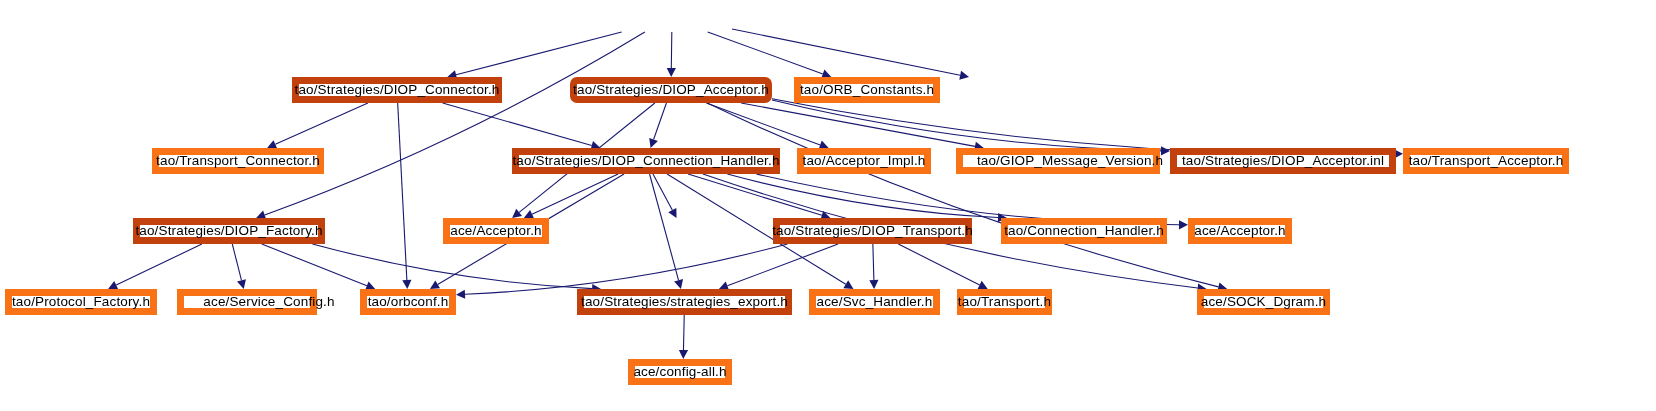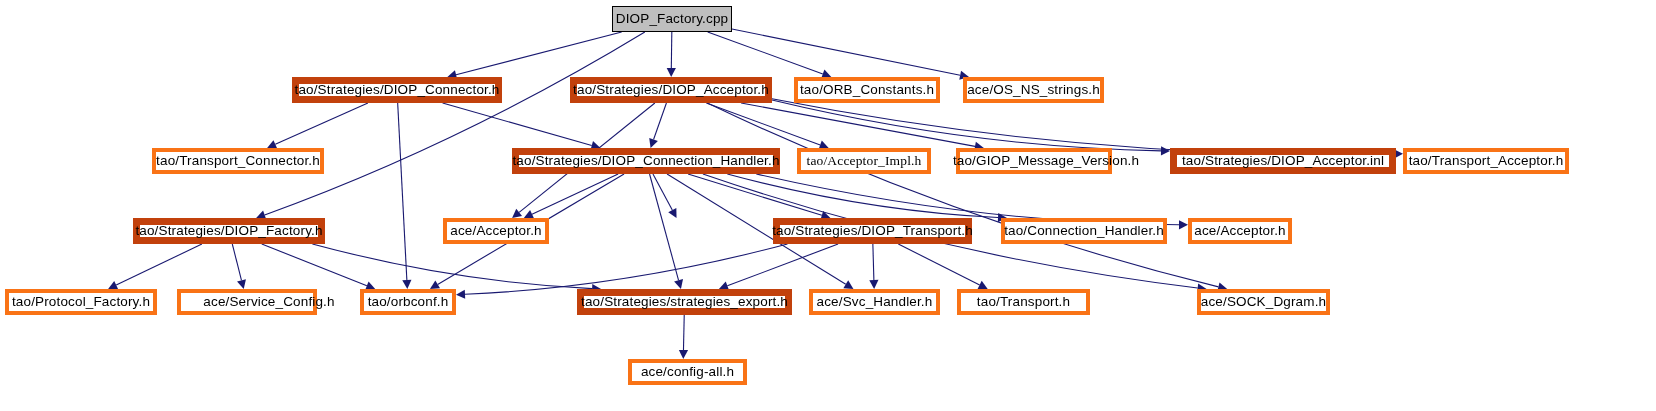--- a/index.html
+++ b/index.html
@@ -24,21 +24,21 @@
     pointer-events: none;
   }
   .node {
     position: absolute;
     box-sizing: border-box;
     display: flex;
     align-items: center;
     justify-content: center;
     height: 26px;
     background: #ffffff;
-    border: 4px solid #f97316;
+    border: 7px solid #f97316;
     white-space: nowrap;
     cursor: default;
   }
   .node .node-label {
     font-size: 13.5px;
     line-height: 1;
     color: #000000;
     letter-spacing: 0.15px;
     padding: 0 7px;
   }
@@ -115,45 +115,39 @@
       <polygon points="456,294.6630785791173 464.7921124882948,289.67722278565816 465.1909638899568,298.86857293454227" fill="#191970"></polygon>
       <path d="M 838.0774647887324,244 Q 778.5,266.5 727.3421130259911,285.82026582529056" fill="none" stroke="#191970" stroke-width="1.1"></path>
       <polygon points="718.9225352112676,289 725.7169155589174,281.51692605332073 728.9673104930648,290.1236055972604" fill="#191970"></polygon>
       <path d="M 872.8661971830986,244 Q 873.5,266.5 873.8803822139857,280.0035685964924" fill="none" stroke="#191970" stroke-width="1.1"></path>
       <polygon points="874.1338028169014,289 869.2822061633041,280.1330946824271 878.4785582646674,279.87404251055773" fill="#191970"></polygon>
       <path d="M 898.3169014084507,244 Q 943,266.5 979.6446881733634,284.9522897894241" fill="none" stroke="#191970" stroke-width="1.1"></path>
       <polygon points="987.6830985915493,289 977.5758585101802,289.06081066983023 981.7135178365467,280.843768909018" fill="#191970"></polygon>
       <path d="M 684.2214285714285,315 Q 683.75,337 683.471384308246,350.00206561518524" fill="none" stroke="#191970" stroke-width="1.1"></path>
       <polygon points="683.2785714285715,359 678.8724400671184,349.90351681001823 688.0703285493736,350.10061442035226" fill="#191970"></polygon>
     </svg>
-<div class="node root" style="left: 612px; top: 6px; width: 120px;">
-      <span class="node-label">DIOP_Factory.cpp</span>
-    </div>
     <div class="node emph" style="left: 292px; top: 77px; width: 210px;">
       <span class="node-label">tao/Strategies/DIOP_Connector.h</span>
     </div>
-    <div class="node emph" style="left: 570px; top: 77px; width: 202px;">
+    <div class="node emph" style="left: 570px; top: 77px; width: 202px; border-radius: 7px;">
       <span class="node-label">tao/Strategies/DIOP_Acceptor.h</span>
     </div>
     <div class="node" style="left: 794px; top: 77px; width: 146px;">
       <span class="node-label">tao/ORB_Constants.h</span>
-    </div>
-    <div class="node" style="left: 963px; top: 77px; width: 141px;">
-      <span class="node-label">ace/OS_NS_strings.h</span>
     </div>
     <div class="node" style="left: 152px; top: 148px; width: 172px;">
       <span class="node-label">tao/Transport_Connector.h</span>
     </div>
     <div class="node emph" style="left: 512px; top: 148px; width: 268px;">
       <span class="node-label">tao/Strategies/DIOP_Connection_Handler.h</span>
     </div>
-    <div class="node" style="left: 797px; top: 148px; width: 134px; font-family: Liberation Serif, serif;">
+    <div class="node" style="left: 797px; top: 148px; width: 134px;">
       <span class="node-label">tao/Acceptor_Impl.h</span>
     </div>
-    <div class="node" style="left: 956px; top: 148px; width: 156px; padding-left: 24px;">
+    <div class="node" style="left: 956px; top: 148px; width: 204px; padding-left: 24px;">
       <span class="node-label">tao/GIOP_Message_Version.h</span>
     </div>
     <div class="node emph" style="left: 1170px; top: 148px; width: 226px;">
       <span class="node-label">tao/Strategies/DIOP_Acceptor.inl</span>
     </div>
     <div class="node" style="left: 1403px; top: 148px; width: 166px;">
       <span class="node-label">tao/Transport_Acceptor.h</span>
     </div>
     <div class="node emph" style="left: 133px; top: 218px; width: 192px;">
       <span class="node-label">tao/Strategies/DIOP_Factory.h</span>
@@ -178,22 +172,22 @@
     </div>
     <div class="node" style="left: 360px; top: 289px; width: 96px;">
       <span class="node-label">tao/orbconf.h</span>
     </div>
     <div class="node emph" style="left: 577px; top: 289px; width: 215px;">
       <span class="node-label">tao/Strategies/strategies_export.h</span>
     </div>
     <div class="node" style="left: 809px; top: 289px; width: 131px;">
       <span class="node-label">ace/Svc_Handler.h</span>
     </div>
-    <div class="node" style="left: 957px; top: 289px; width: 133px; text-align: center;">
+    <div class="node" style="left: 957px; top: 289px; width: 95px; text-align: center;">
       <span class="node-label">tao/Transport.h</span>
     </div>
     <div class="node" style="left: 1197px; top: 289px; width: 133px;">
       <span class="node-label">ace/SOCK_Dgram.h</span>
     </div>
-    <div class="node" style="left: 628px; top: 359px; width: 119px;">
+    <div class="node" style="left: 628px; top: 359px; width: 104px;">
       <span class="node-label">ace/config-all.h</span>
     </div>
   </div>
 
 </body></html>

